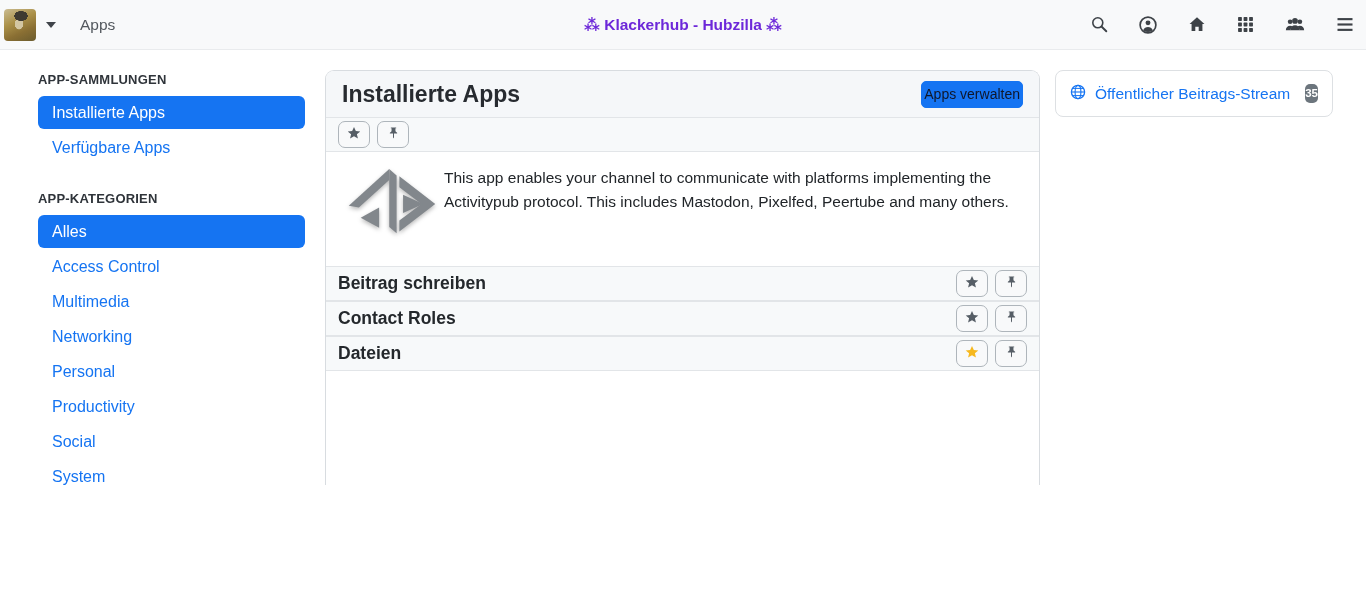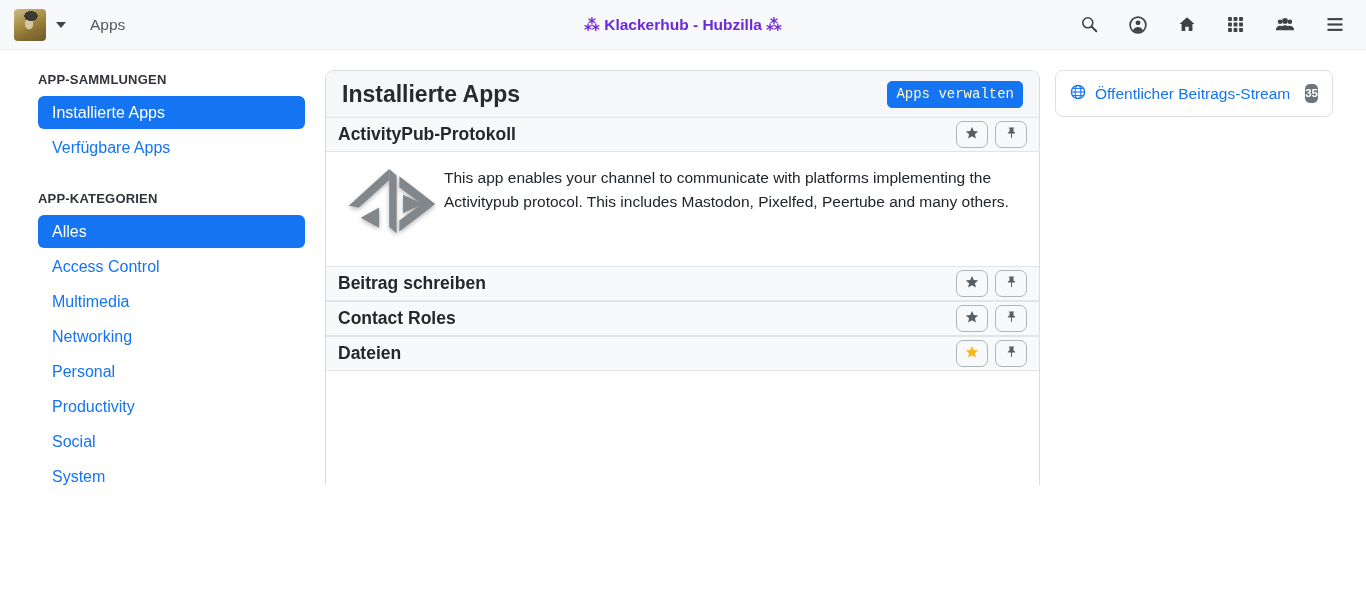--- a/index.html
+++ b/index.html
@@ -11,21 +11,21 @@
   html,body{margin:0;padding:0;}
   body{
     width:1366px;height:613px;overflow:hidden;background:#fff;
     font-family:"Liberation Sans","DejaVu Sans",sans-serif;color:#212529;
   }
   a{text-decoration:none;}
 
   
   .navbar{
     height:50px;background:#f8f9fa;border-bottom:1px solid #e9ebed;
-    display:flex;align-items:center;padding:0 14px;position:relative;
+    display:flex;align-items:center;padding:0 4px;position:relative;
   }
   .avatar{
     width:32px;height:32px;border-radius:4px;flex:none;cursor:pointer;
     background:
       radial-gradient(ellipse 11px 8px at 17px 7px,#3e3a31 0 60%,transparent 62%),
       radial-gradient(ellipse 7px 9px at 15px 15px,#d3c6a2 0 60%,transparent 62%),
       linear-gradient(155deg,#cabc92 0%,#ab9149 38%,#8a6f33 68%,#6b5c2e 100%);
   }
   .caret{
     width:0;height:0;margin-left:10px;cursor:pointer;
@@ -58,23 +58,23 @@
   .panel{
     width:715px;flex:none;margin-top:20px;background:#fff;
     border:1px solid #d8dce0;border-bottom:none;border-radius:9px 9px 0 0;overflow:hidden;
   }
   .panel-header{
     background:#f5f7f9;height:46px;padding:6px 16px;
     display:flex;align-items:center;justify-content:space-between;
   }
   .panel-title{font-size:23px;font-weight:600;color:#272b30;margin:0;}
   .manage-btn{
-    background:var(--accent);border:1px solid var(--accent);color:#fef9c3;cursor:pointer;
-    font-size:14px;line-height:17px;padding:4px 8px;border-radius:5px;
-    font-family:Liberation Mono, monospace;
+    background:var(--accent);border:1px solid var(--accent);color:#0f172a;cursor:pointer;
+    font-size:14px;line-height:17px;padding:4px 2px;border-radius:5px;
+    font-family:Liberation Sans, sans-serif;
   }
   .app-header{
     background:#f7f9fa;height:35px;padding:3px 12px;
     border-top:1px solid #e2e5e8;border-bottom:1px solid #e2e5e8;
     display:flex;align-items:center;justify-content:space-between;
   }
   .app-title{font-size:17.5px;font-weight:600;color:#24282c;margin:0;}
   .hdr-btns{display:flex;gap:7px;}
   .icon-btn{
     width:32px;height:27px;padding:0;cursor:pointer;
@@ -220,21 +220,20 @@
   </aside>
 
   <main class="panel">
     <div class="panel-header">
       <h2 class="panel-title">Installierte Apps</h2>
       <button class="manage-btn">Apps verwalten</button>
     </div>
     <div id="apps-container">
   <section class="app-section">
     <div class="app-header">
-      <h3 class="app-title">ActivityPub-Protokoll</h3>
       <div class="hdr-btns">
         <button class="icon-btn star-btn">
           <span>
             <svg width="14" height="14" viewBox="0 0 16 16" fill="currentColor">
                     <polygon points="8,1.2 10.1,5.8 15.2,6.2 11.3,9.5 12.5,14.4 8,11.7 3.5,14.4 4.7,9.5 0.8,6.2 5.9,5.8"></polygon>
                   </svg>
           </span>
         </button>
         <button class="icon-btn pin-btn">
           <span>

